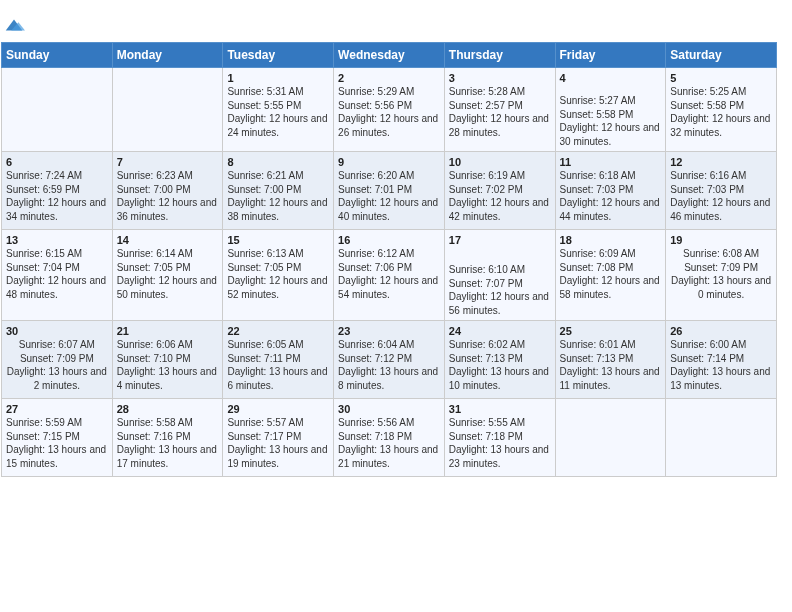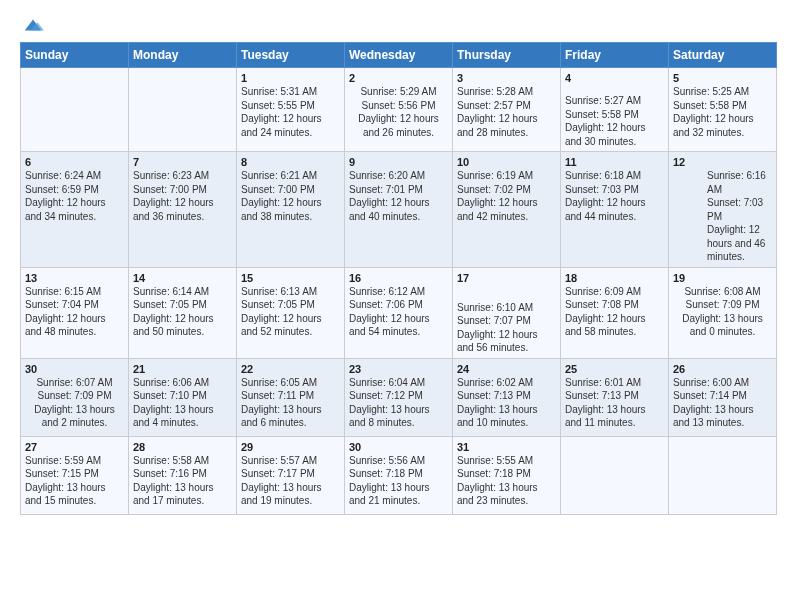--- a/index.html
+++ b/index.html
@@ -6,21 +6,21 @@
     body {
       font-family: Arial, sans-serif;
       background: #fff;
       width: 792px;
       height: 612px;
       overflow: hidden;
     }
     .container {
       width: 792px;
       min-height: 612px;
-      padding: 10px 15px 10px 20px;
+      padding: 10px 15px 10px 1px;
       background: #fff;
     }
     .header-top {
       display: flex;
       align-items: flex-start;
       justify-content: space-between;
       margin-bottom: 2px;
     }
     .logo {
       display: flex;
@@ -132,21 +132,21 @@
           <td></td>
           <td></td>
           <td>
             <span class="day-num">1</span>
             <div class="cell-text" style="white-space: pre-line;">Sunrise: 5:31 AM
 Sunset: 5:55 PM
 Daylight: 12 hours and 24 minutes.</div>
           </td>
           <td>
             <span class="day-num">2</span>
-            <div class="cell-text" style="white-space: pre-line; text-align: center;">Sunrise: 5:29 AM
+            <div class="cell-text" style="white-space: pre-line;">Sunrise: 5:29 AM
 Sunset: 5:56 PM
 Daylight: 12 hours and 26 minutes.</div>
           </td>
           <td>
             <span class="day-num">3</span>
             <div class="cell-text" style="white-space: pre-line;">Sunrise: 5:28 AM
 Sunset: 2:57 PM
 Daylight: 12 hours and 28 minutes.</div>
           </td>
           <td>
@@ -158,21 +158,21 @@
           <td>
             <span class="day-num">5</span>
             <div class="cell-text" style="white-space: pre-line;">Sunrise: 5:25 AM
 Sunset: 5:58 PM
 Daylight: 12 hours and 32 minutes.</div>
           </td>
         </tr>
         <tr>
           <td>
             <span class="day-num">6</span>
-            <div class="cell-text" style="white-space: pre-line;">Sunrise: 6:24 AM
+            <div class="cell-text" style="white-space: pre-line;">Sunrise: 7:24 AM
 Sunset: 6:59 PM
 Daylight: 12 hours and 34 minutes.</div>
           </td>
           <td>
             <span class="day-num">7</span>
             <div class="cell-text" style="white-space: pre-line;">Sunrise: 6:23 AM
 Sunset: 7:00 PM
 Daylight: 12 hours and 36 minutes.</div>
           </td>
           <td>
@@ -194,21 +194,21 @@
 Daylight: 12 hours and 42 minutes.</div>
           </td>
           <td>
             <span class="day-num">11</span>
             <div class="cell-text" style="white-space: pre-line;">Sunrise: 6:18 AM
 Sunset: 7:03 PM
 Daylight: 12 hours and 44 minutes.</div>
           </td>
           <td>
             <span class="day-num">12</span>
-            <div class="cell-text" style="white-space: pre-line; margin-left: 34px;">Sunrise: 6:16 AM
+            <div class="cell-text" style="white-space: pre-line;">Sunrise: 6:16 AM
 Sunset: 7:03 PM
 Daylight: 12 hours and 46 minutes.</div>
           </td>
         </tr>
         <tr>
           <td>
             <span class="day-num">13</span>
             <div class="cell-text" style="white-space: pre-line;">Sunrise: 6:15 AM
 Sunset: 7:04 PM
 Daylight: 12 hours and 48 minutes.</div>

